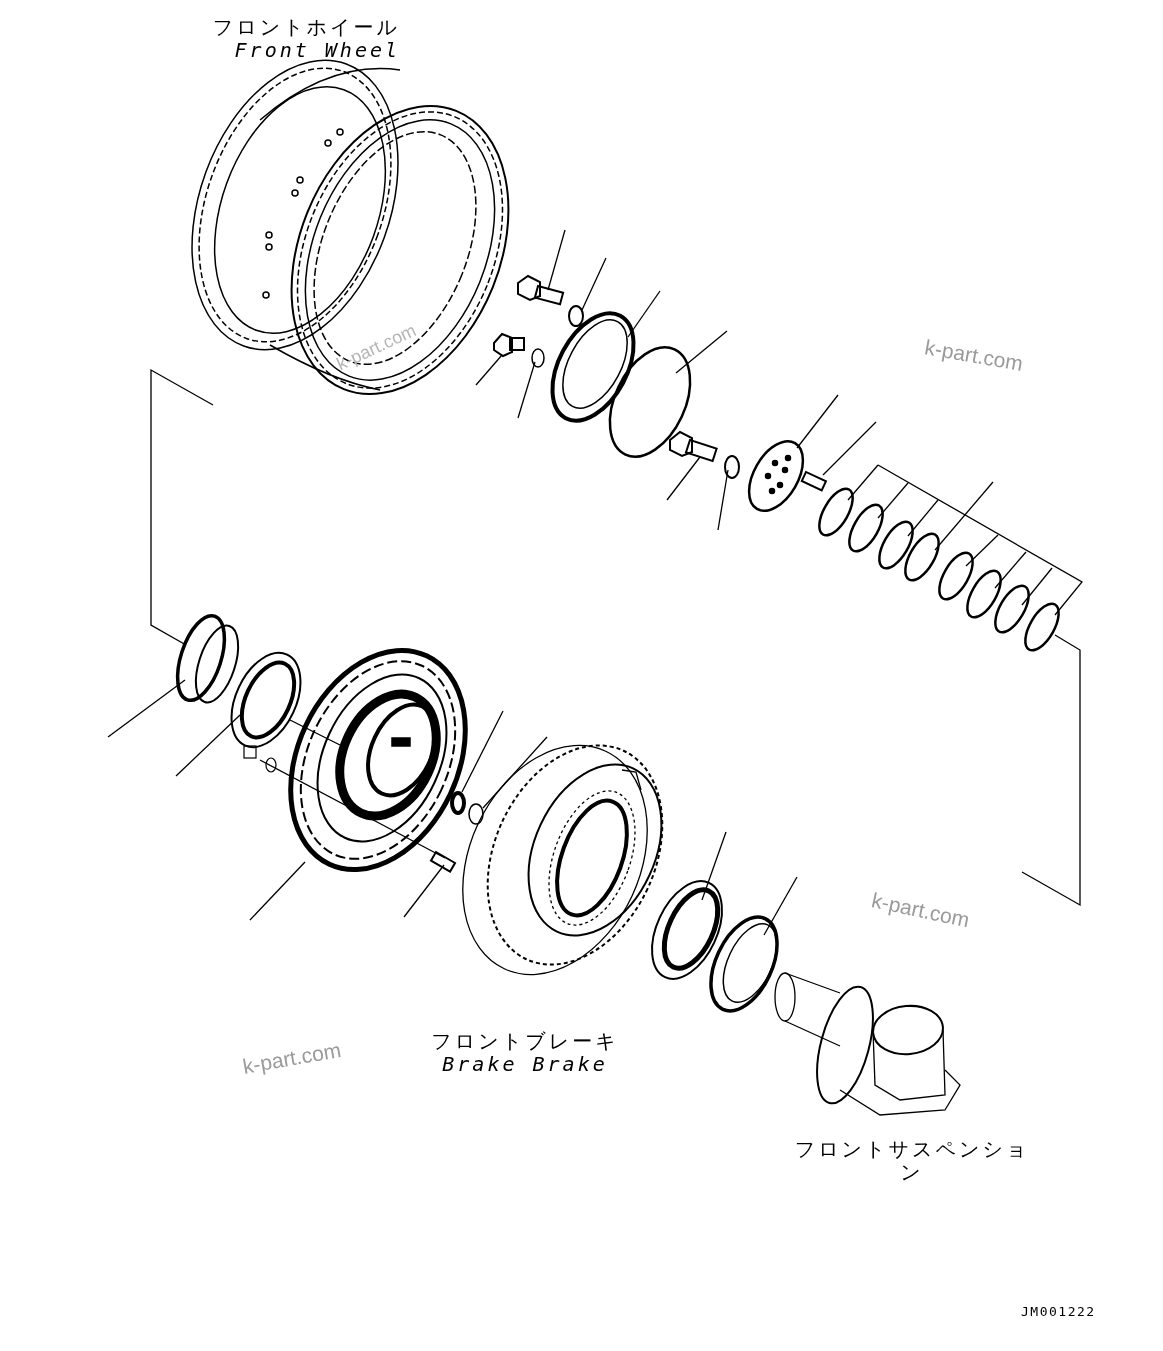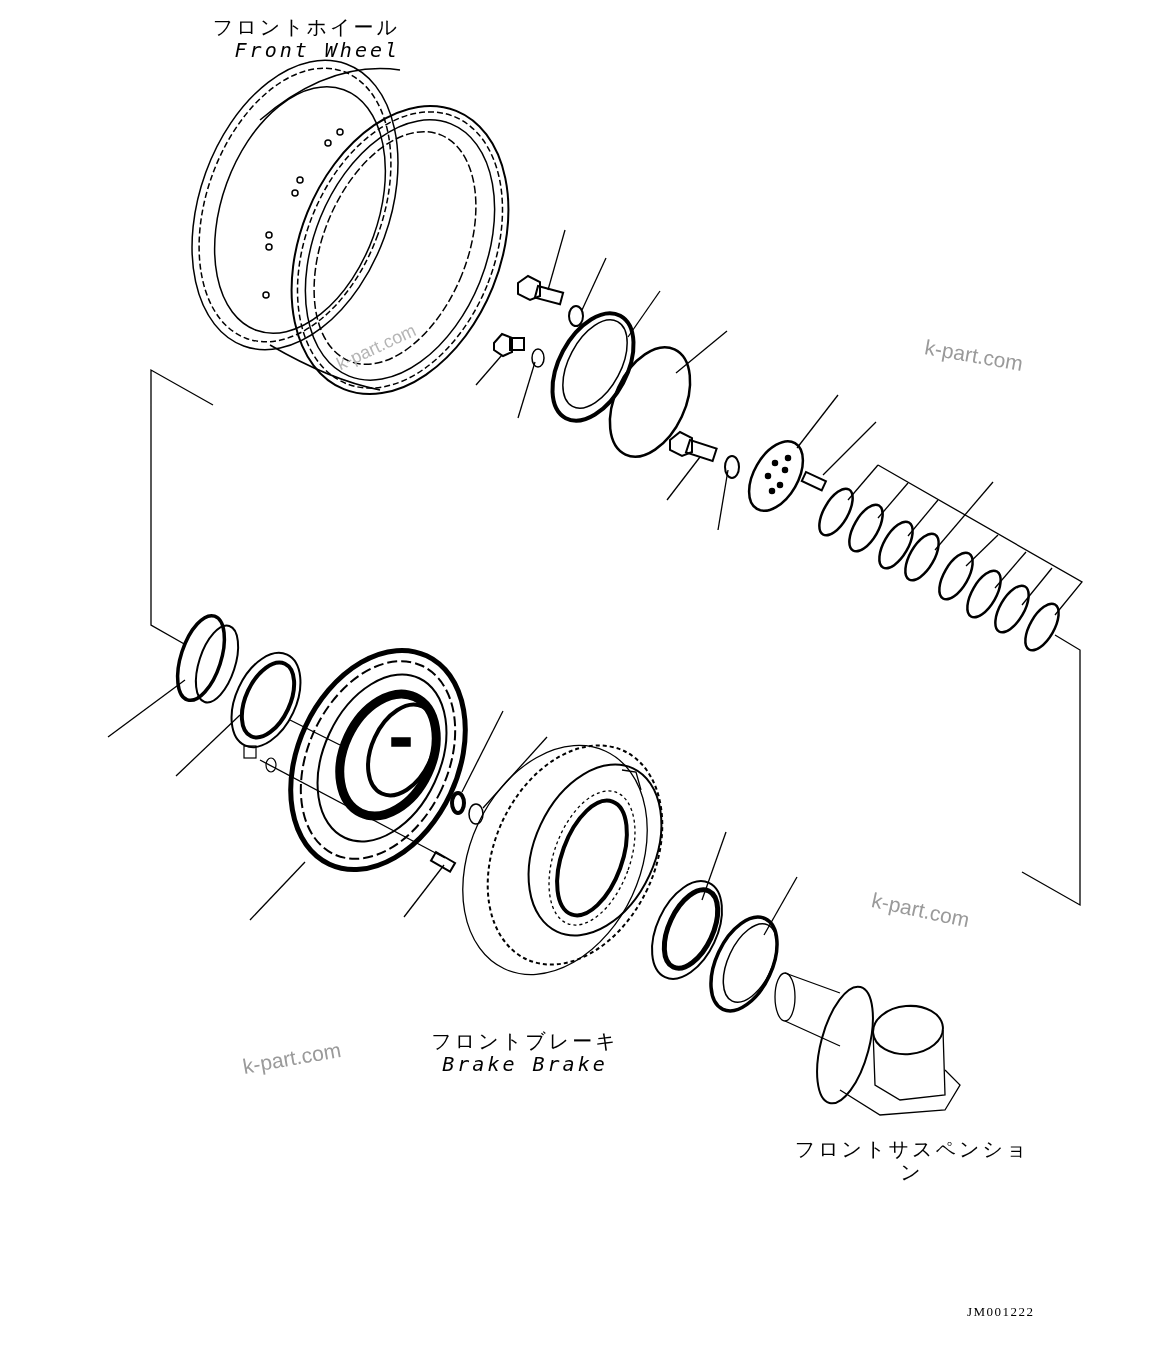--- a/index.html
+++ b/index.html
@@ -178,13 +178,13 @@
 </div>
 <div class="label" style="left:792px; top:1138px; width:240px;">
   <span class="jp">フロントサスペンション</span>
 </div>
 
 <div class="watermark" style="left:338px; top:355px; transform:rotate(-25deg); color:#b5b5b5; font-size:18px;">k-part.com</div>
 <div class="watermark" style="left:925px; top:335px; transform:rotate(10deg);">k-part.com</div>
 <div class="watermark" style="left:872px; top:888px; transform:rotate(12deg);">k-part.com</div>
 <div class="watermark" style="left:243px; top:1055px; transform:rotate(-10deg);">k-part.com</div>
 
-<div class="code" style="left:967px; top:1304px;font-family:Liberation Serif, serif;">JM001222</div>
+<div class="code" style="left:1021px; top:1304px;">JM001222</div>
 
 </body></html>

